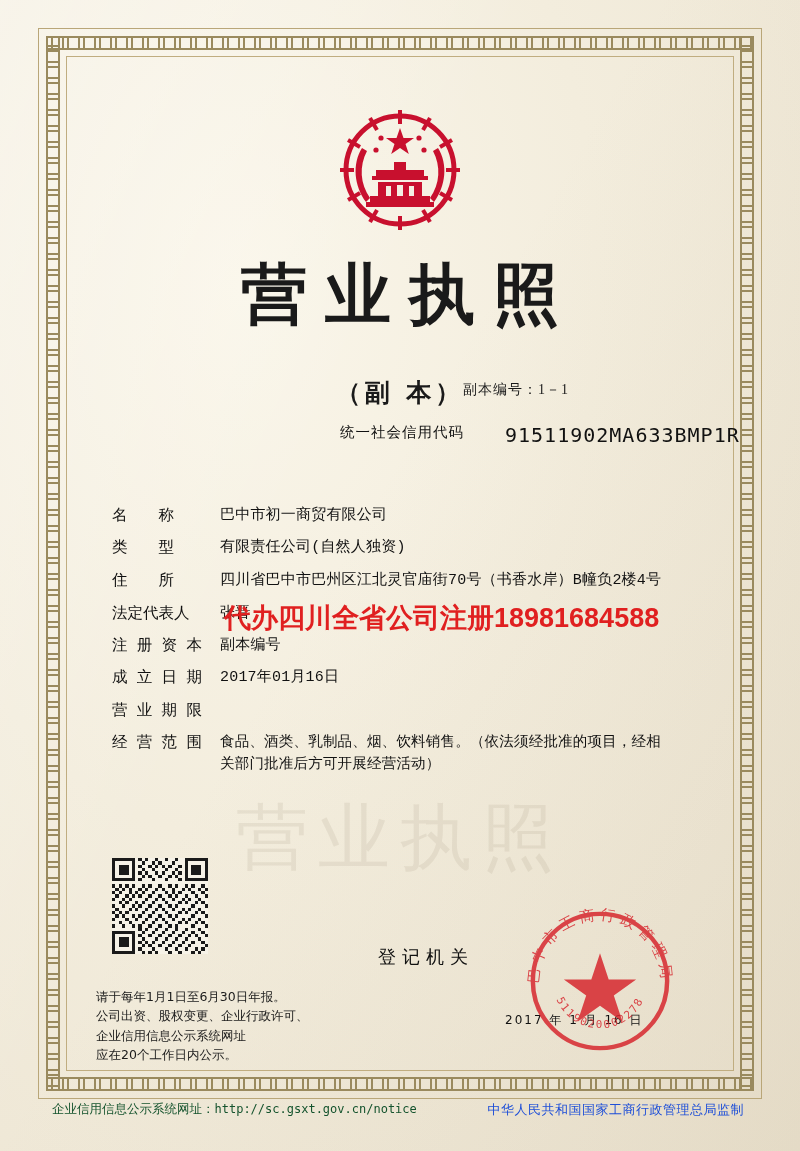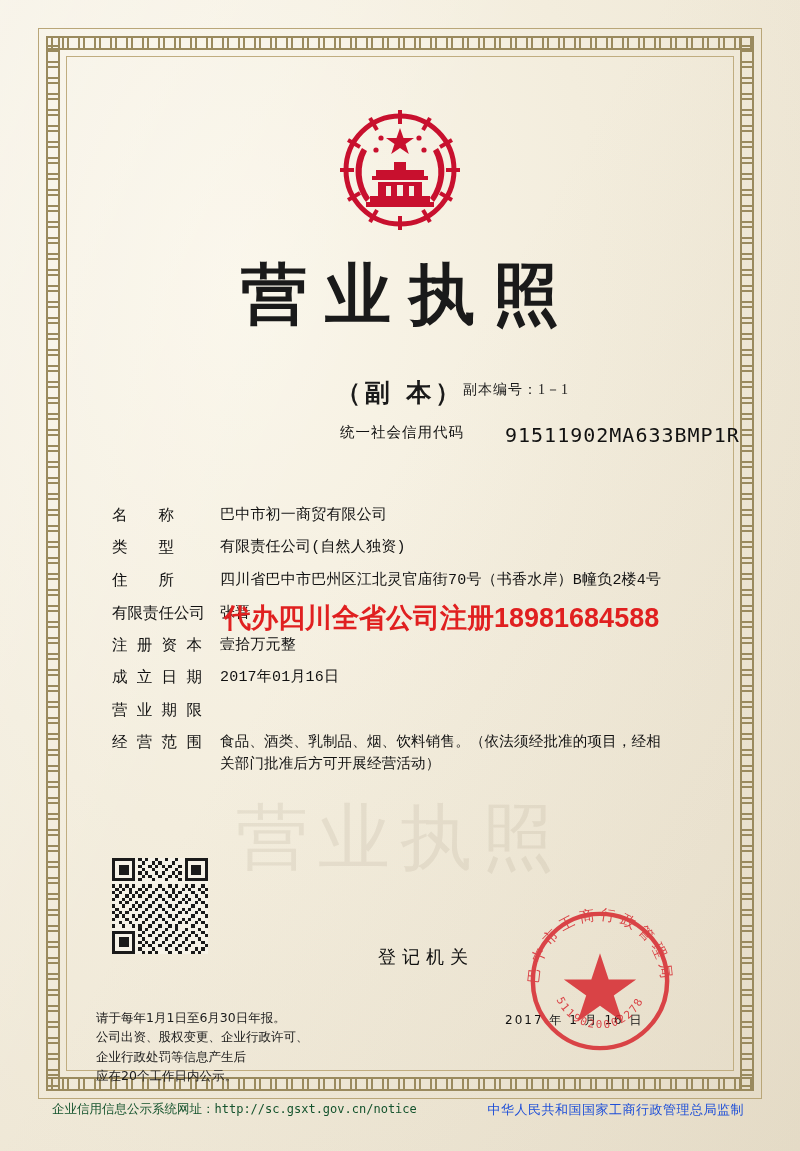--- a/index.html
+++ b/index.html
@@ -247,21 +247,21 @@
     top: 902px;
     width: 158px;
     height: 158px;
     opacity: 0.85;
   }
 
   
   .notes {
     position: absolute;
     left: 96px;
-    top: 1008px;
+    top: 987px;
     font-family: "DejaVu Sans", "Liberation Sans", sans-serif;
     font-size: 12.5px;
     line-height: 1.55;
     color: #1b1b1b;
   }
 
   
   .bottom-left {
     position: absolute;
     left: 52px;
@@ -361,26 +361,26 @@
     </div>
     <div class="field">
       <div class="field-label">类　　型</div>
       <div class="field-value">有限责任公司(自然人独资)</div>
     </div>
     <div class="field tall">
       <div class="field-label">住　　所</div>
       <div class="field-value">四川省巴中市巴州区江北灵官庙街70号（书香水岸）B幢负2楼4号</div>
     </div>
     <div class="field">
-      <div class="field-label">有限责任公司</div>
+      <div class="field-label">法定代表人</div>
       <div class="field-value">张晋</div>
     </div>
     <div class="field">
       <div class="field-label">注 册 资 本</div>
-      <div class="field-value">壹拾万元整</div>
+      <div class="field-value">副本编号</div>
     </div>
     <div class="field">
       <div class="field-label">成 立 日 期</div>
       <div class="field-value">2017年01月16日</div>
     </div>
     <div class="field">
       <div class="field-label">营 业 期 限</div>
     </div>
     <div class="field">
       <div class="field-label">经 营 范 围</div>
@@ -451,21 +451,21 @@
       </text>
       <text font-family="'DejaVu Sans Mono',monospace" font-size="11" fill="#d7282f" letter-spacing="2">
         <textPath href="#sealArcBottom" startOffset="50%" text-anchor="middle">5119020002278</textPath>
       </text>
     </svg>
   </div>
 
   <div class="notes">
     <div>请于每年1月1日至6月30日年报。</div>
     <div>公司出资、股权变更、企业行政许可、</div>
-    <div>企业行政处罚等信息产生后</div>
+    <div>企业信用信息公示系统网址</div>
     <div>应在20个工作日内公示。</div>
   </div>
 
   <div class="bottom-left">
     <span>企业信用信息公示系统网址：</span><span class="url">http://sc.gsxt.gov.cn/notice</span>
   </div>
   <div class="bottom-right">中华人民共和国国家工商行政管理总局监制</div>
 </div>
 
 </body></html>

